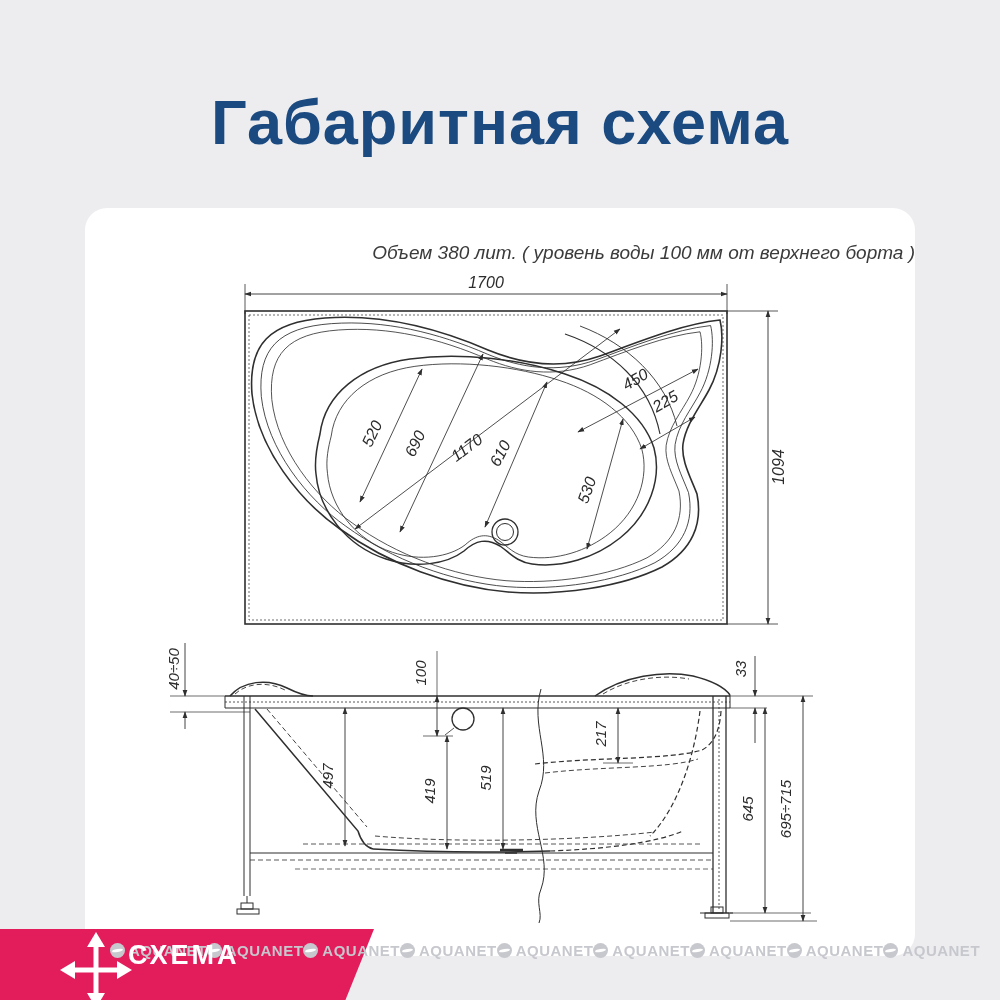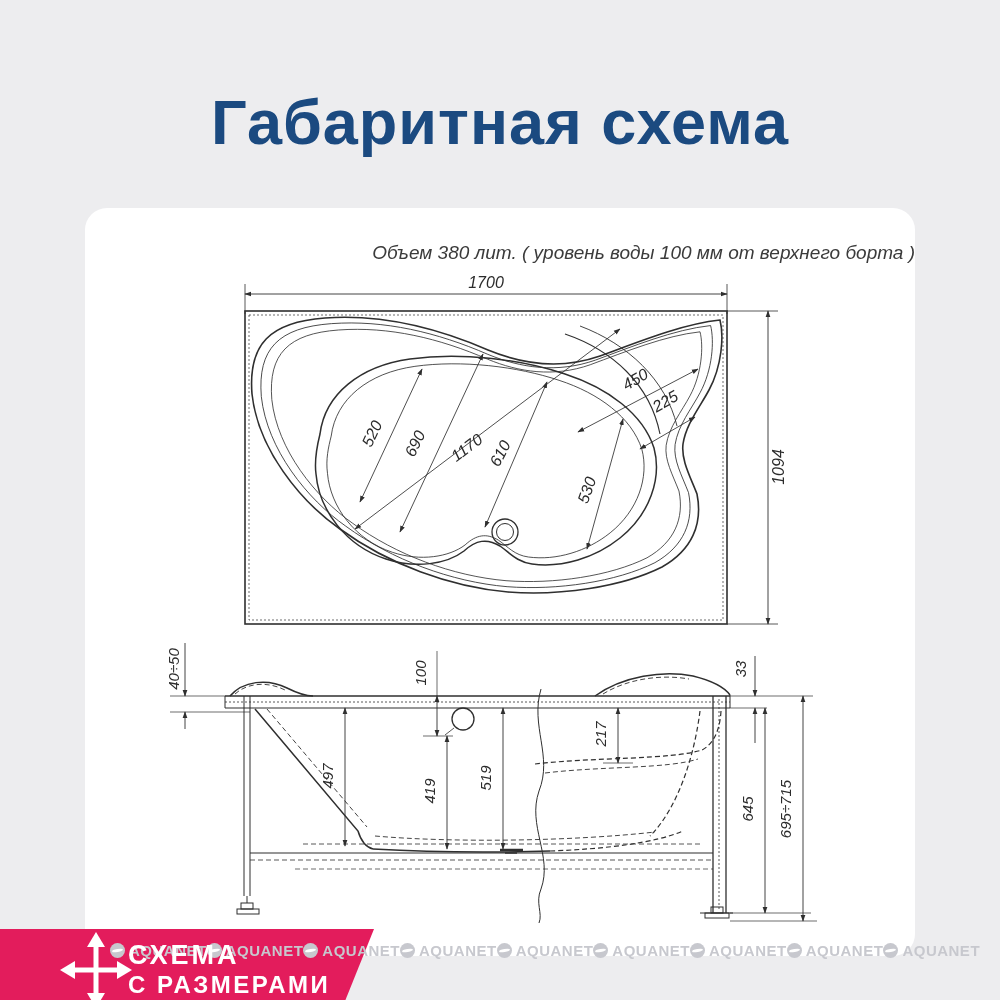--- a/index.html
+++ b/index.html
@@ -260,17 +260,16 @@
         <rect x="33.5" y="10" width="5" height="56"></rect>
         <rect x="8" y="35.5" width="56" height="5"></rect>
         <polygon points="36,0 27,15 45,15"></polygon>
         <polygon points="36,76 27,61 45,61"></polygon>
         <polygon points="0,38 15,29 15,47"></polygon>
         <polygon points="72,38 57,29 57,47"></polygon>
       </g>
     </svg>
     <div class="badge-text">
       <div class="badge-l1">СХЕМА</div>
-      <div class="badge-l2">С РАЗМЕРАМИ</div>
     </div>
   </div>
 
 </div>
 
 </body></html>

